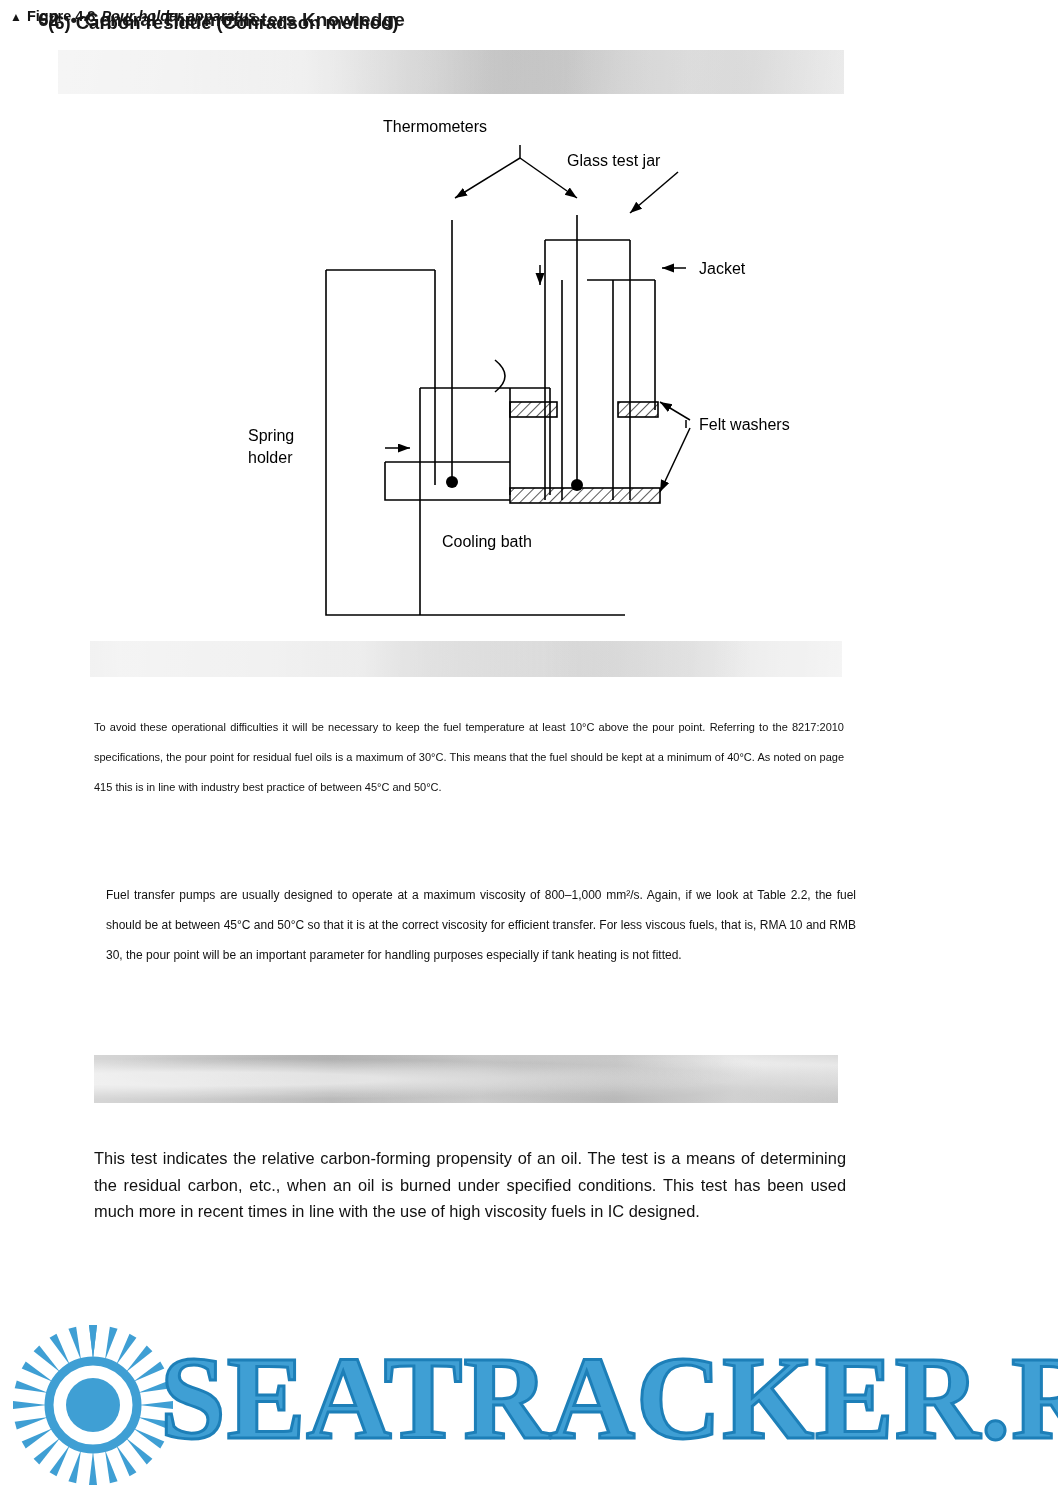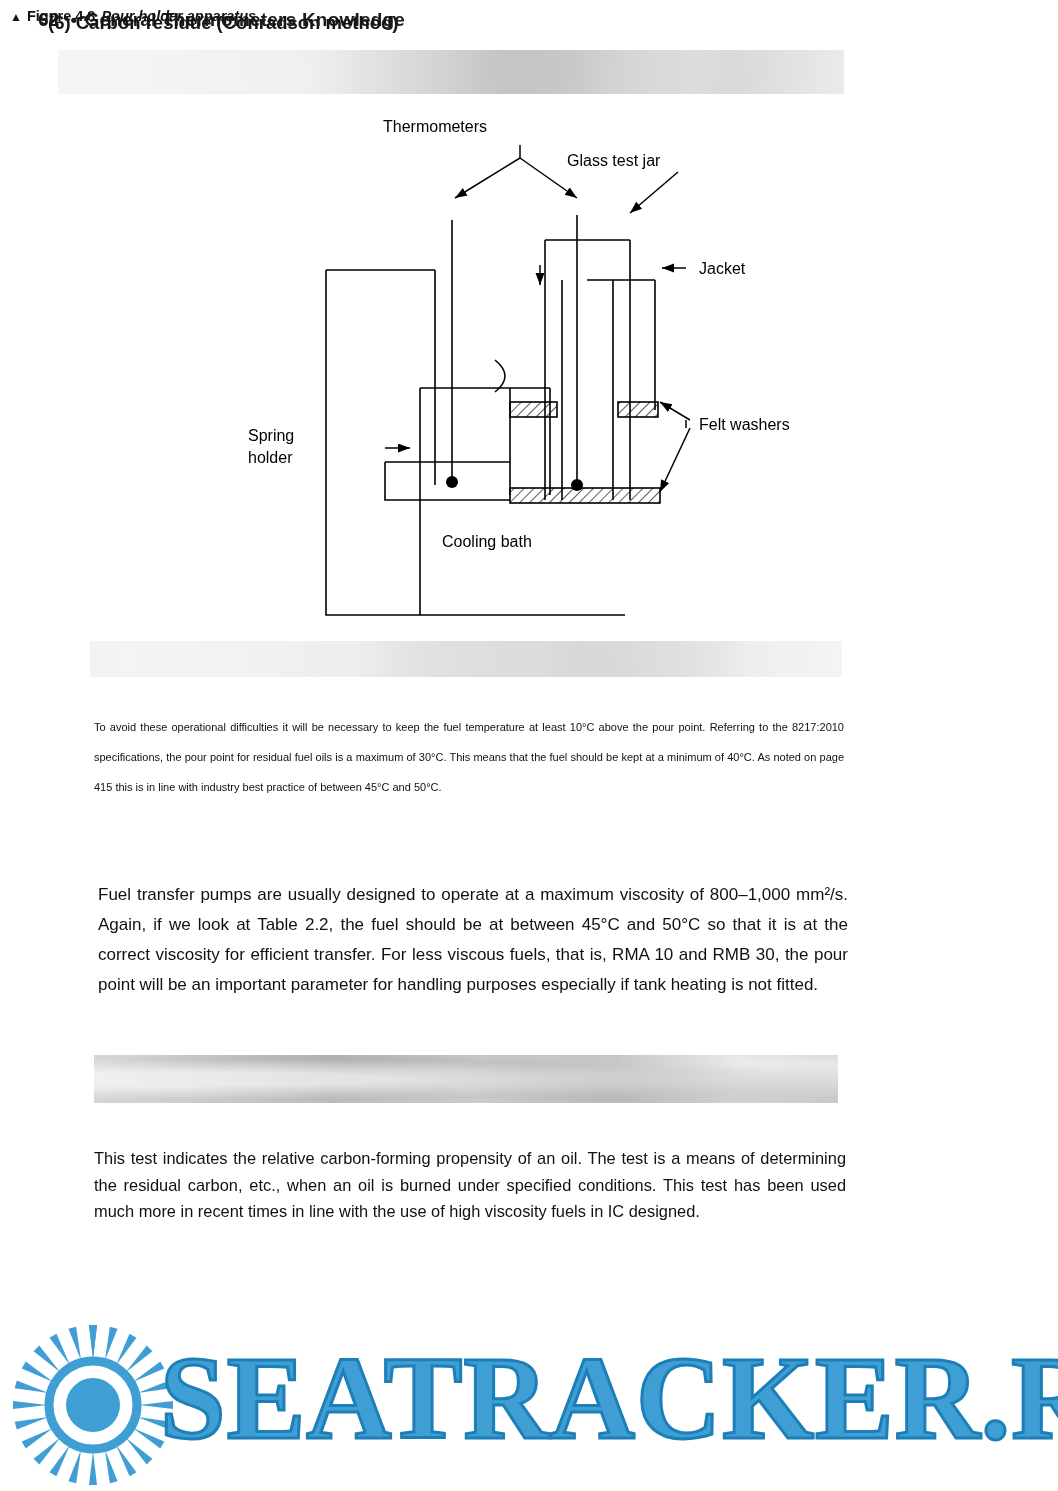--- a/index.html
+++ b/index.html
@@ -102,24 +102,24 @@
   }
   .p1 {
     left: 94px;
     top: 712px;
     width: 750px;
     font-size: 11px;
     line-height: 30px;
     text-align: justify;
   }
   .p2 {
-    left: 98px;
+    left: 106px;
     top: 880px;
     width: 750px;
-    font-size: 17px;
+    font-size: 12px;
     line-height: 30px;
     text-align: justify;
   }
   .p3 {
     left: 94px;
     top: 1145px;
     width: 752px;
     font-size: 16.4px;
     line-height: 26.5px;
     text-align: justify;

